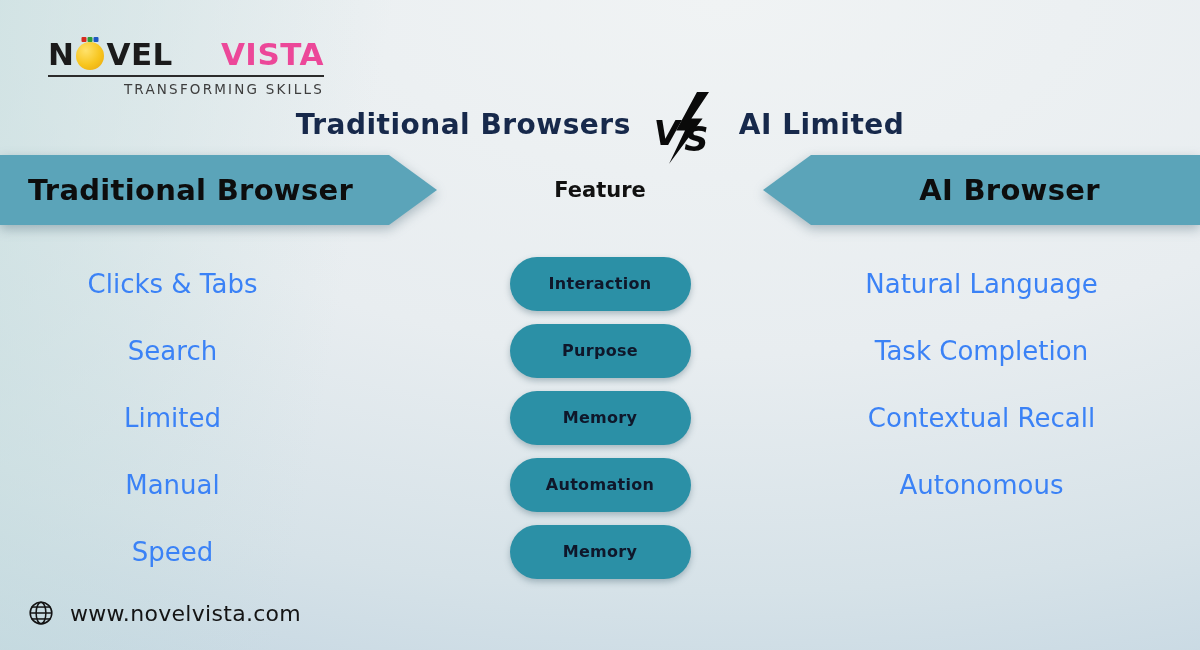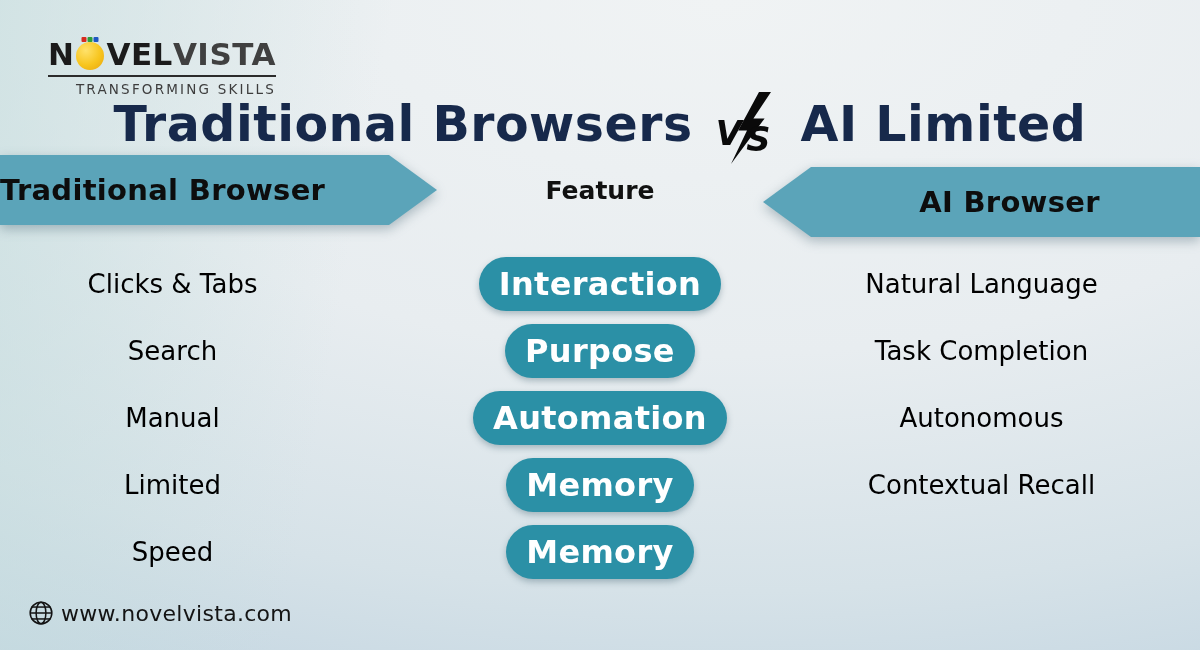--- a/index.html
+++ b/index.html
@@ -16,56 +16,56 @@
   }
 
   
   .logo { position: absolute; left: 48px; top: 36px; }
   .logo-line1 { display: flex; align-items: center; font-weight: 800; font-size: 31px; letter-spacing: 0.5px; color: #1b1b1b; }
   .bulb { position: relative; width: 30px; height: 31px; margin: 0 1px; display: inline-block; }
   .bulb .dots { position: absolute; top: -2px; left: 50%; transform: translateX(-50%); display: flex; gap: 1px; }
   .bulb .dots i { width: 5px; height: 5px; border-radius: 1px; display: block; }
   .bulb .globe { position: absolute; bottom: 0; left: 1px; width: 28px; height: 28px; border-radius: 50%;
     background: radial-gradient(circle at 35% 30%, #ffe26b 0%, #f7c51e 55%, #e8a40c 100%); }
-  .brand-accent { color: #404040; }
+  .brand-accent { color: #ec4899; margin-left: 48px; }
   .logo-rule { height: 2px; background: #2b2b2b; margin: 3px 0 4px 0; }
   .logo-tagline { font-size: 13.5px; letter-spacing: 2.2px; color: #3d3d3d; font-weight: 500; text-align: right; }
 
   
   .title { position: absolute; top: 88px; left: 0; width: 100%; display: flex; justify-content: center; align-items: center; gap: 18px; }
-  .title-text { font-size: 49px; font-weight: 800; color: #17294b; letter-spacing: 0.5px; }
+  .title-text { font-size: 28px; font-weight: 800; color: #17294b; letter-spacing: 0.5px; }
   .vs-wrap { width: 72px; height: 72px; position: relative; top: 4px; }
 
   
   .banner-row { position: absolute; top: 155px; left: 0; width: 1200px; height: 70px; }
   .banner-shadow { position: absolute; top: 0; height: 70px; filter: drop-shadow(0 4px 6px rgba(70,100,115,0.40)); }
   .banner { height: 70px; background: #5ba4b9; display: flex; align-items: center; }
   .banner-left-wrap { left: 0; width: 437px; }
-  .banner-left { width: 437px; clip-path: polygon(0 0, 389px 0, 437px 50%, 389px 100%, 0 100%); padding-right: 56px; }
+  .banner-left { width: 437px; clip-path: polygon(0 0, 389px 0, 437px 50%, 389px 100%, 0 100%); justify-content: center; padding-right: 56px; }
   .banner-right-wrap { left: 763px; width: 437px; }
-  .banner-right { width: 437px; clip-path: polygon(48px 0, 437px 0, 437px 100%, 48px 100%, 0 50%); justify-content: center; padding-left: 56px; margin-top: 12px; }
+  .banner-right { width: 437px; clip-path: polygon(48px 0, 437px 0, 437px 100%, 48px 100%, 0 50%); justify-content: center; padding-left: 56px; }
   .banner-label { font-size: 29px; font-weight: 800; color: #0d0d0d; letter-spacing: 0.3px; }
   .feature-header { position: absolute; top: 0; left: 437px; width: 326px; height: 70px;
     display: flex; align-items: center; justify-content: center; }
-  .feature-header span { font-size: 25px; font-weight: 800; color: #111; }
+  .feature-header span { font-size: 21px; font-weight: 800; color: #111; }
 
   
   .grid { position: absolute; top: 250px; left: 0; width: 1200px; }
   .grid-row { display: flex; height: 67px; align-items: center; }
   .cell-left  { width: 437px; display: flex; justify-content: center; padding-right: 92px; }
   .cell-mid   { width: 326px; display: flex; justify-content: center; }
   .cell-right { width: 437px; display: flex; justify-content: center; }
-  .plain-text { font-size: 26px; font-weight: 400; color: #000000; white-space: nowrap; }
+  .plain-text { font-size: 26px; font-weight: 400; color: #3b82f6; white-space: nowrap; }
   .pill { min-width: 181px; height: 54px; padding: 0 20px; border-radius: 27px; background: #2b90a6;
     display: flex; align-items: center; justify-content: center;
     box-shadow: 0 3px 6px rgba(55,90,102,0.35); }
-  .pill span { font-size: 32px; font-weight: 800; color: #ffffff; letter-spacing: 0.3px; white-space: nowrap; }
+  .pill span { font-size: 16px; font-weight: 800; color: #0f172a; letter-spacing: 0.3px; white-space: nowrap; }
 
   
-  .footer { position: absolute; left: 28px; bottom: 24px; display: flex; align-items: center; gap: 7px; }
+  .footer { position: absolute; left: 28px; bottom: 24px; display: flex; align-items: center; gap: 16px; }
   .footer-url { font-size: 22px; color: #141414; letter-spacing: 0.3px; }
 </style>
 </head>
 <body>
 
 <div class="logo">
   <div class="logo-line1">
     <span>N</span>
     <span class="bulb">
       <span class="dots">
@@ -135,43 +135,43 @@
           <span>Purpose</span>
         </div>
       </div>
     <div class="cell-right">
         <span class="plain-text">Task Completion</span>
       </div>
   </div>
 
   <div class="grid-row">
     <div class="cell-left">
+        <span class="plain-text">Limited</span>
+      </div>
+    <div class="cell-mid">
+        <div class="pill">
+          <span>Memory</span>
+        </div>
+      </div>
+    <div class="cell-right">
+        <span class="plain-text">Contextual Recall</span>
+      </div>
+  </div>
+
+  <div class="grid-row">
+    <div class="cell-left">
         <span class="plain-text">Manual</span>
       </div>
     <div class="cell-mid">
         <div class="pill">
           <span>Automation</span>
         </div>
       </div>
     <div class="cell-right">
         <span class="plain-text">Autonomous</span>
-      </div>
-  </div>
-
-  <div class="grid-row">
-    <div class="cell-left">
-        <span class="plain-text">Limited</span>
-      </div>
-    <div class="cell-mid">
-        <div class="pill">
-          <span>Memory</span>
-        </div>
-      </div>
-    <div class="cell-right">
-        <span class="plain-text">Contextual Recall</span>
       </div>
   </div>
 
   <div class="grid-row">
     <div class="cell-left">
         <span class="plain-text">Speed</span>
       </div>
     <div class="cell-mid">
         <div class="pill">
           <span>Memory</span>

